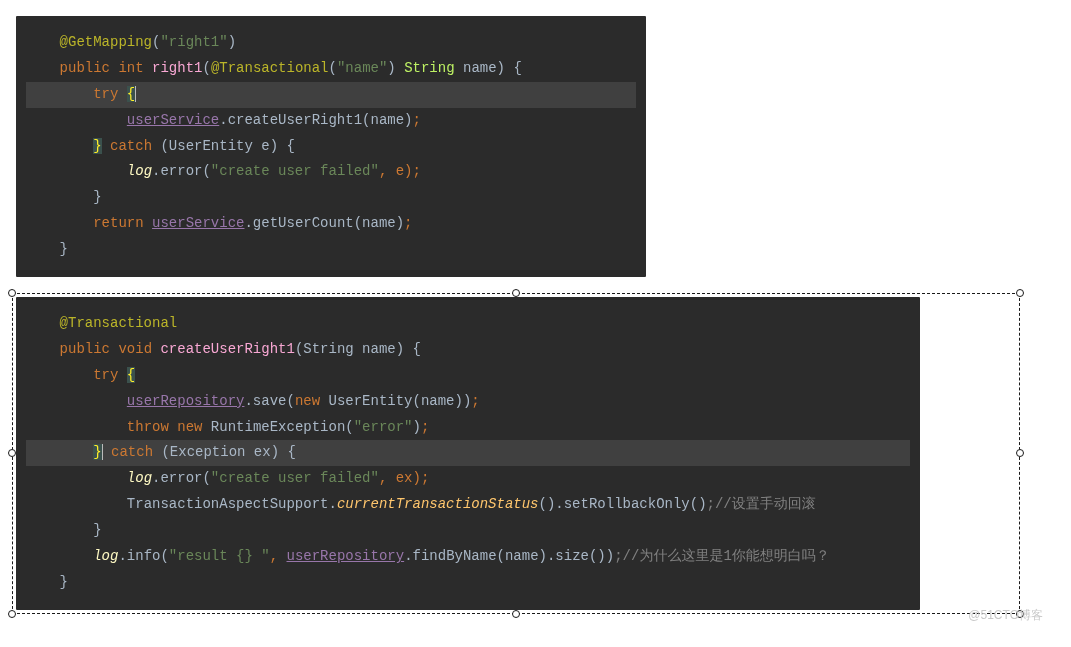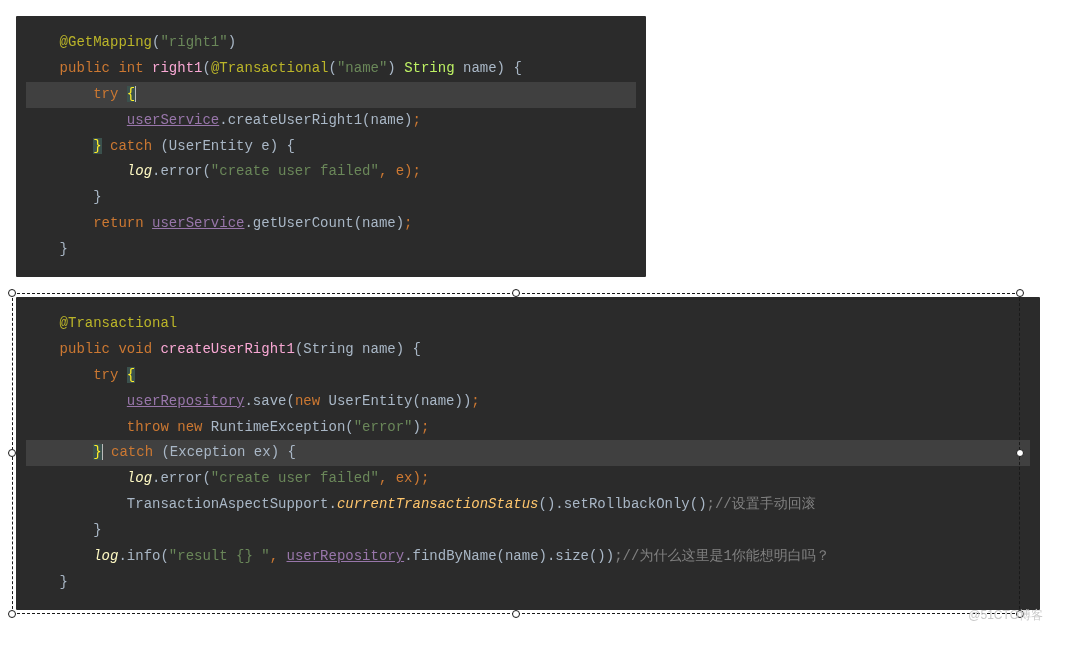--- a/index.html
+++ b/index.html
@@ -21,21 +21,21 @@
     }
     .block1 {
       width: 630px;
       margin-bottom: 20px;
     }
     .block2-wrap {
       position: relative;
       width: 1000px;
     }
     .block2 {
-      width: 1024px;
+      width: 904px;
     }
     .selection-border {
       position: absolute;
       top: -4px; left: -4px; right: -4px; bottom: -4px;
       border: 1.5px dashed #1a1a1a;
       pointer-events: none;
     }
     .handle {
       position: absolute;
       width: 8px; height: 8px;

